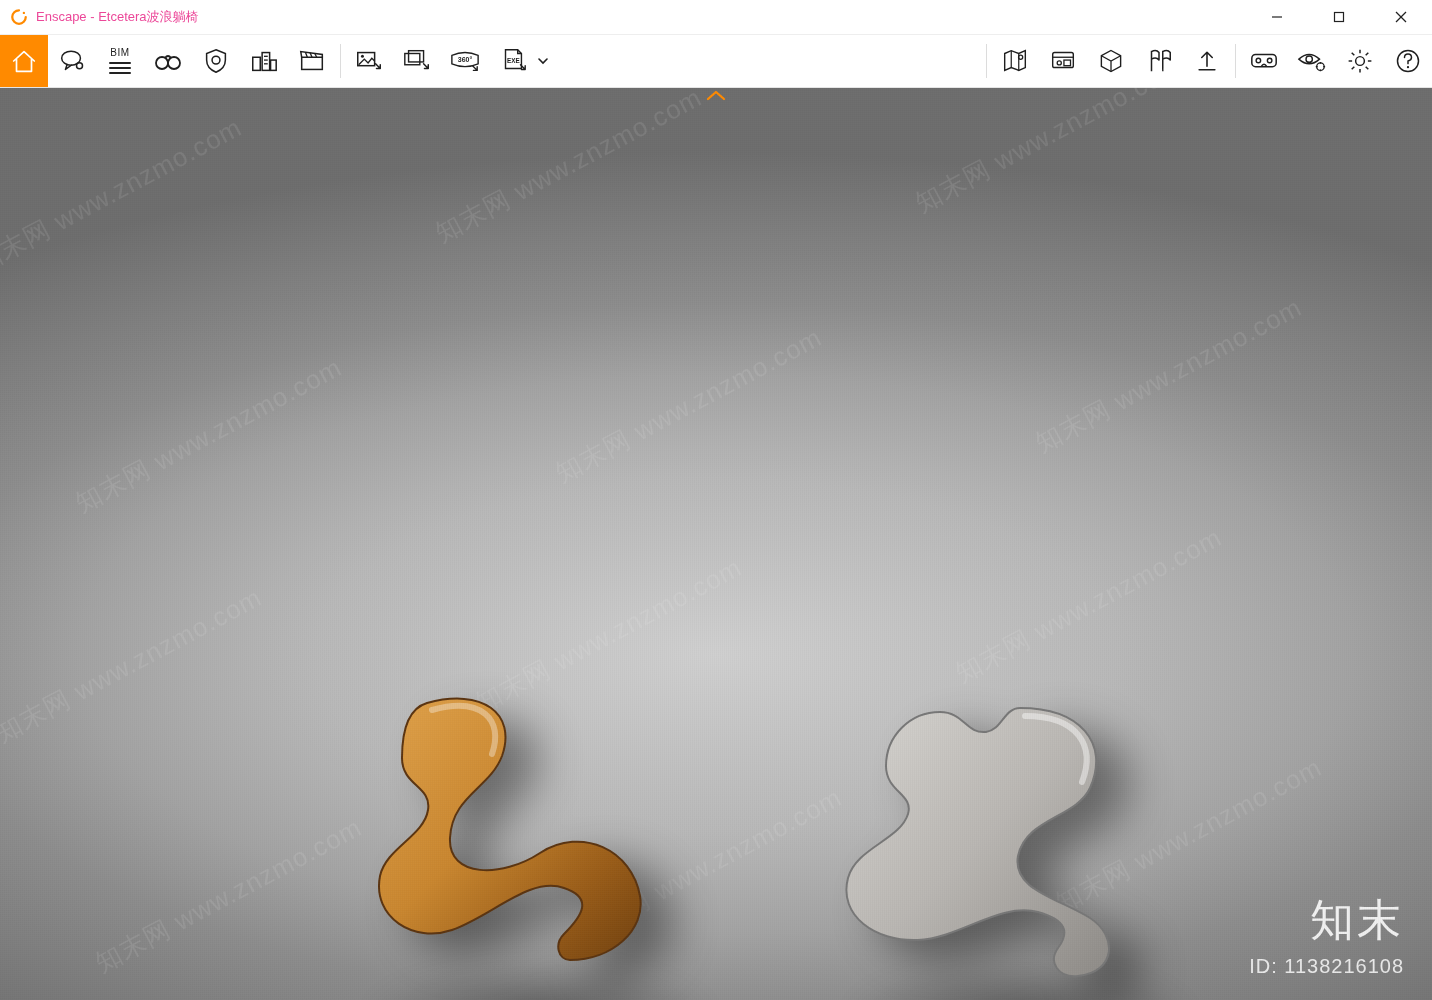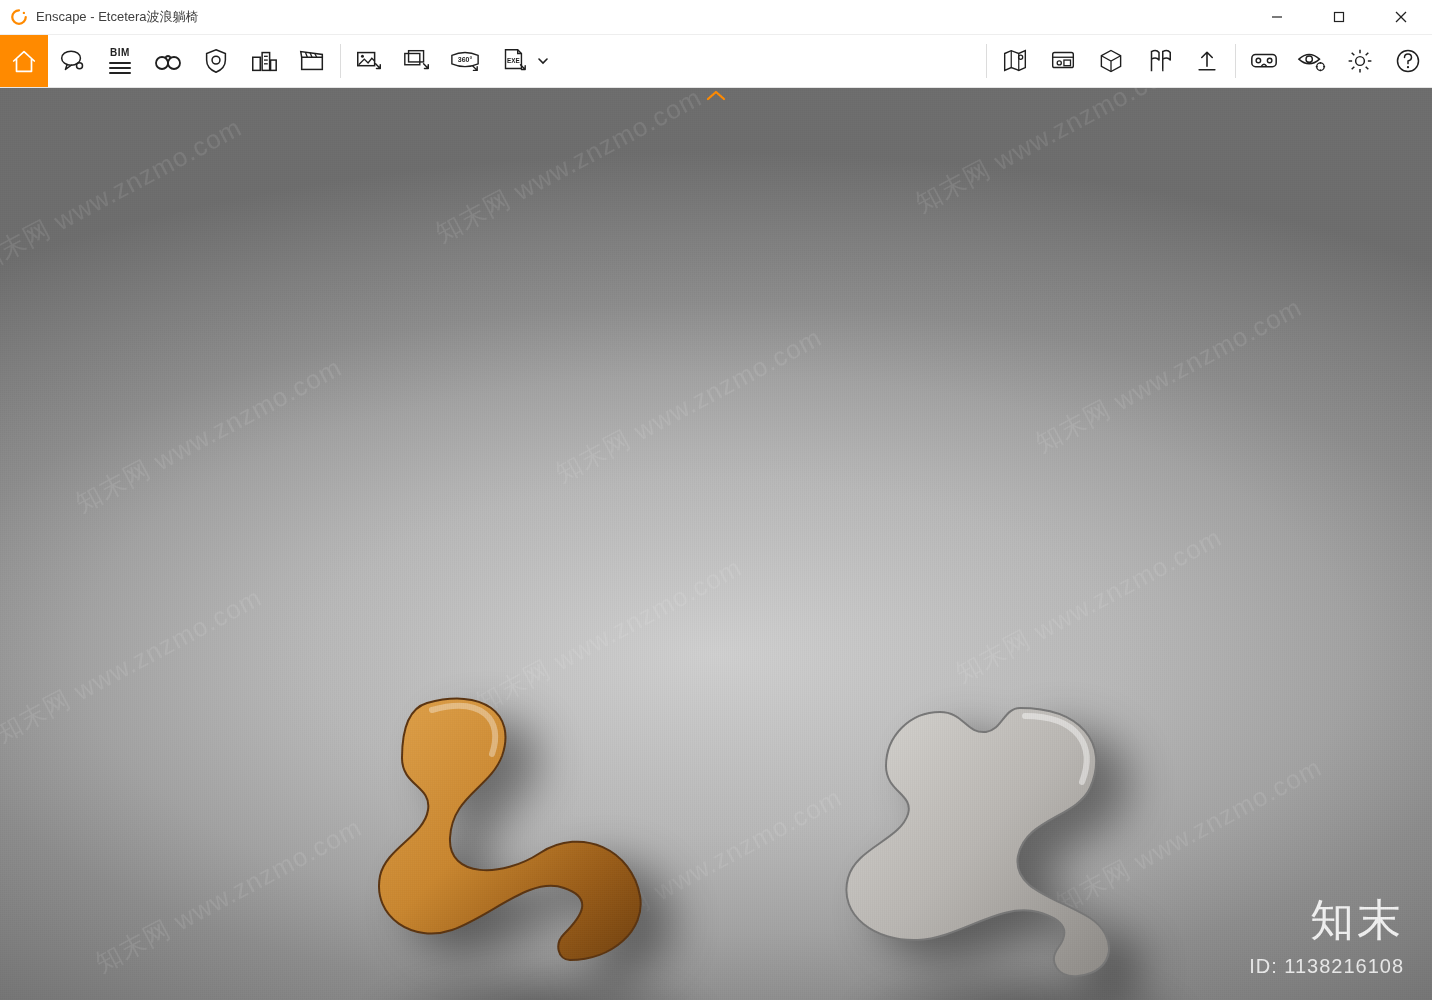--- a/index.html
+++ b/index.html
@@ -1,26 +1,26 @@
 <!DOCTYPE html>
 <html><head>
 <meta charset="utf-8">
 <style>
   html,body{margin:0;padding:0;width:1432px;height:1000px;font-family:"Segoe UI","Microsoft YaHei",Arial,sans-serif;background:#fff;overflow:hidden}
   .titlebar{height:34px;display:flex;align-items:center;background:#fff;border-bottom:1px solid #eee;position:relative}
   .app-logo{width:18px;height:18px;margin:0 8px 0 10px}
-  .title-text{font-size:13px;color:#404040}
+  .title-text{font-size:13px;color:#ec4899}
   .win-controls{position:absolute;right:0;top:0;height:34px;display:flex}
   .win-btn{width:62px;height:34px;display:flex;align-items:center;justify-content:center}
   .toolbar{height:52px;display:flex;align-items:center;background:#fff;border-bottom:1px solid #e5e5e5}
   .tbtn{width:48px;height:52px;display:flex;align-items:center;justify-content:center;position:relative}
   .tbtn.active{background:#ff8a00}
   .sep{width:1px;height:34px;background:#dcdcdc;margin:0 4px}
   .bim-col{display:flex;flex-direction:column;align-items:center;justify-content:center;width:48px;height:52px;font-size:10px;color:#222}
-  .bim-col .lbl{font-weight:700;letter-spacing:.5px;margin-bottom:3px}
+  .bim-col .lbl{font-weight:400;letter-spacing:.5px;margin-bottom:3px}
   .ham{width:22px;height:2px;background:#222;margin:1.5px 0;border-radius:1px}
   .spacer{flex:1}
   .dropdown-caret{width:12px;height:52px;display:flex;align-items:center;justify-content:center}
   .viewport{position:relative;width:1432px;height:914px;background:
     radial-gradient(ellipse 80% 55% at 50% 62%, #cfcfcf 0%, #b8b8b8 35%, #a3a3a3 55%, #8c8c8c 70%, #6d6d6d 100%),
     linear-gradient(#bdbdbd,#707070)}
   .viewport::after{content:"";position:absolute;inset:0;pointer-events:none;
     background-image:
       repeating-linear-gradient(0deg,rgba(255,255,255,.015) 0,rgba(255,255,255,.015) 1px,transparent 1px,transparent 2px),
       repeating-linear-gradient(90deg,rgba(0,0,0,.02) 0,rgba(0,0,0,.02) 1px,transparent 1px,transparent 2px)}

